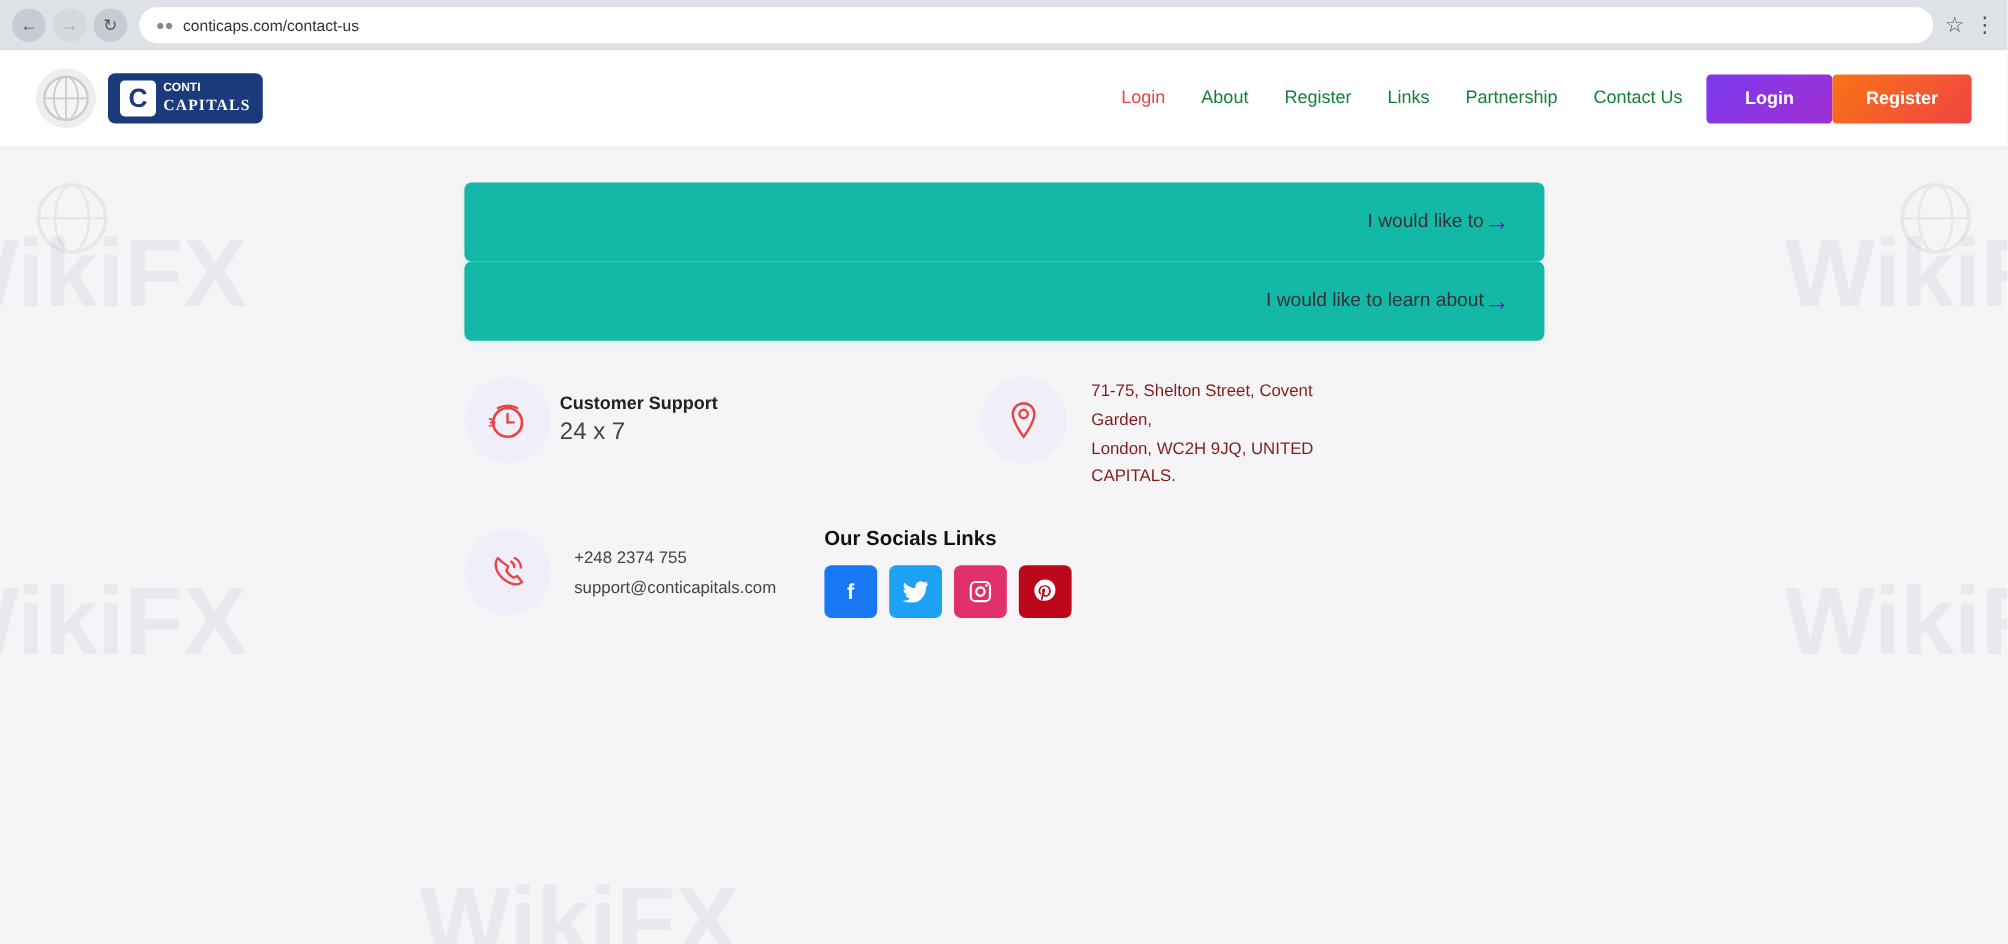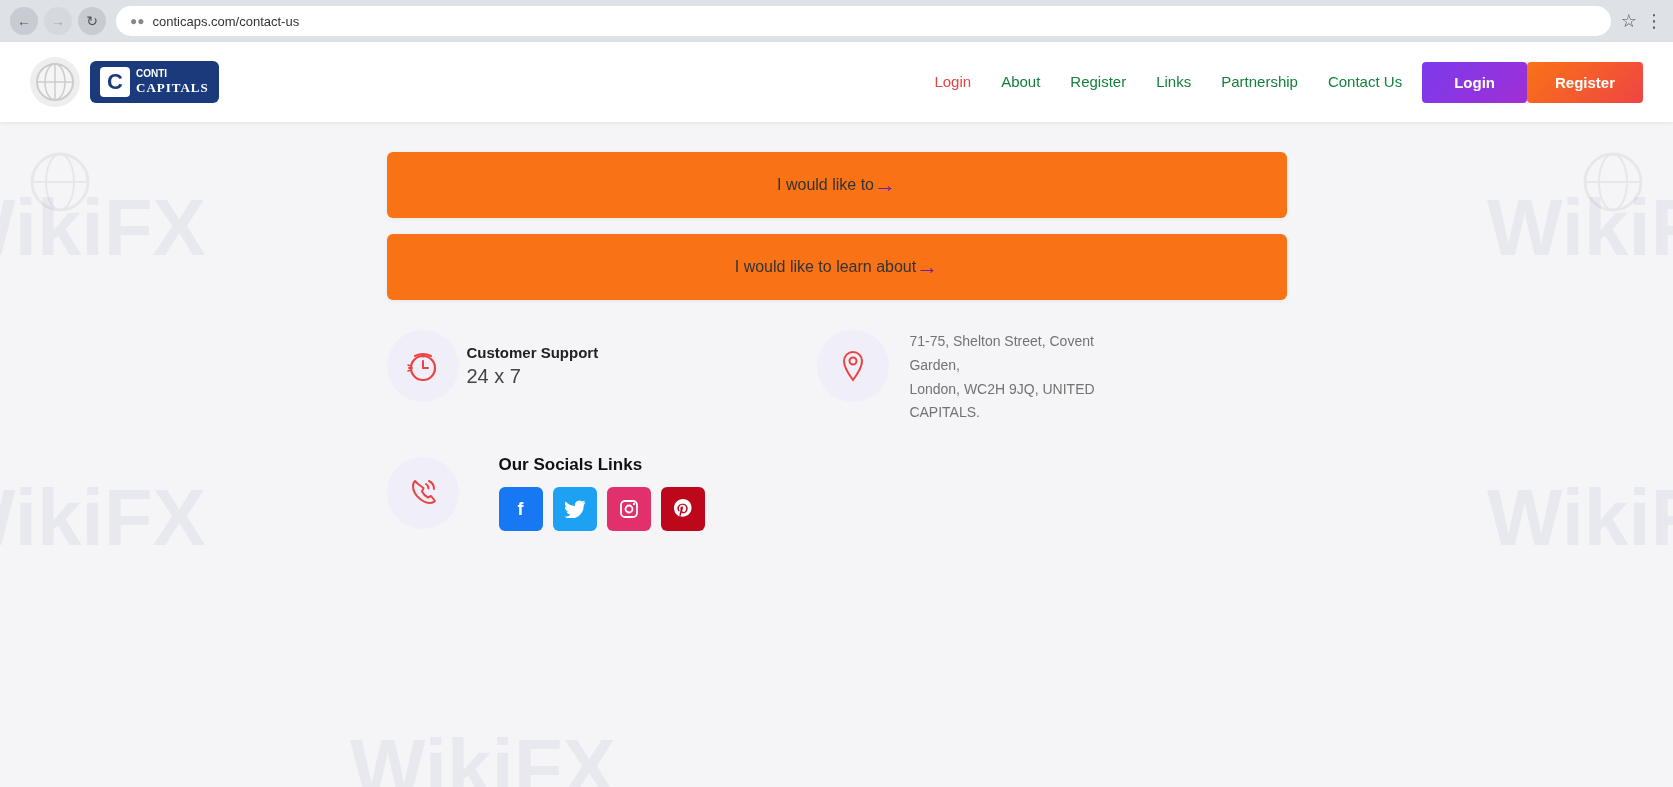--- a/index.html
+++ b/index.html
@@ -155,27 +155,26 @@
 
     .content-wrap {
       max-width: 900px;
       margin: 0 auto;
       position: relative;
       z-index: 2;
     }
 
     
     .accordion-item {
-      background: #f97316;
+      background: #14b8a6;
       border-radius: 6px;
-      margin-bottom: 16px;
       padding: 20px 28px;
       display: flex;
       align-items: center;
-      justify-content: center;
+      justify-content: flex-end;
       box-shadow: 0 1px 4px rgba(0,0,0,0.06);
       cursor: pointer;
     }
     .accordion-item span.label {
       font-size: 16px;
       color: #333;
     }
     .accordion-arrow {
       color: #6b21a8;
       font-size: 22px;
@@ -217,21 +216,21 @@
 
     
     .address-card {
       display: flex;
       align-items: flex-start;
       gap: 20px;
       flex: 1.2;
     }
     .address-text {
       font-size: 14px;
-      color: #737373;
+      color: #7f1d1d;
       line-height: 1.7;
     }
 
     
     .phone-section {
       display: flex;
       align-items: center;
       gap: 40px;
       margin-top: 30px;
     }
@@ -402,20 +401,24 @@
 
       <div class="phone-card">
         <div class="icon-circle">
           <svg viewBox="0 0 36 36" fill="none" xmlns="http://www.w3.org/2000/svg">
 
             <path d="M10 6C10 6 8 8 8 11c0 10 11 17 17 17 3 0 5-2 5-2l-4-5-3 1.5c-2-1-5-4-6-6L18.5 13 13 9z" stroke="#e84444" stroke-width="2" fill="none" stroke-linejoin="round"></path>
 
             <path d="M24 6c3 1.5 5 4.5 5 8" stroke="#e84444" stroke-width="2" fill="none" stroke-linecap="round"></path>
             <path d="M21 9c1.5 1 2.5 2.5 2.5 4.5" stroke="#e84444" stroke-width="2" fill="none" stroke-linecap="round"></path>
           </svg>
+        </div>
+        <div class="phone-text">
+          <p>+248 2374 755</p>
+          <p>support@conticapitals.com</p>
         </div>
       </div>
 
       <div class="social-section">
         <h3>Our Socials Links</h3>
         <div class="social-icons">
           <div class="social-icon social-fb">f</div>
           <div class="social-icon social-tw">
             <svg width="22" height="18" viewBox="0 0 22 18" fill="white">
                 <path d="M21.5 2.1a9 9 0 01-2.6.7 4.5 4.5 0 001.97-2.5 9 9 0 01-2.87 1.1A4.5 4.5 0 0010.8 5c0 .36.04.7.1 1.03A12.8 12.8 0 011.64 1.6a4.5 4.5 0 001.4 6A4.48 4.48 0 011 7.1v.06A4.5 4.5 0 004.6 11.5a4.5 4.5 0 01-2.03.08 4.5 4.5 0 004.2 3.12A9.03 9.03 0 010 16.54a12.8 12.8 0 006.92 2.03c8.3 0 12.85-6.88 12.85-12.85 0-.2 0-.39-.02-.58A9.2 9.2 0 0021.5 2.1z"></path>

